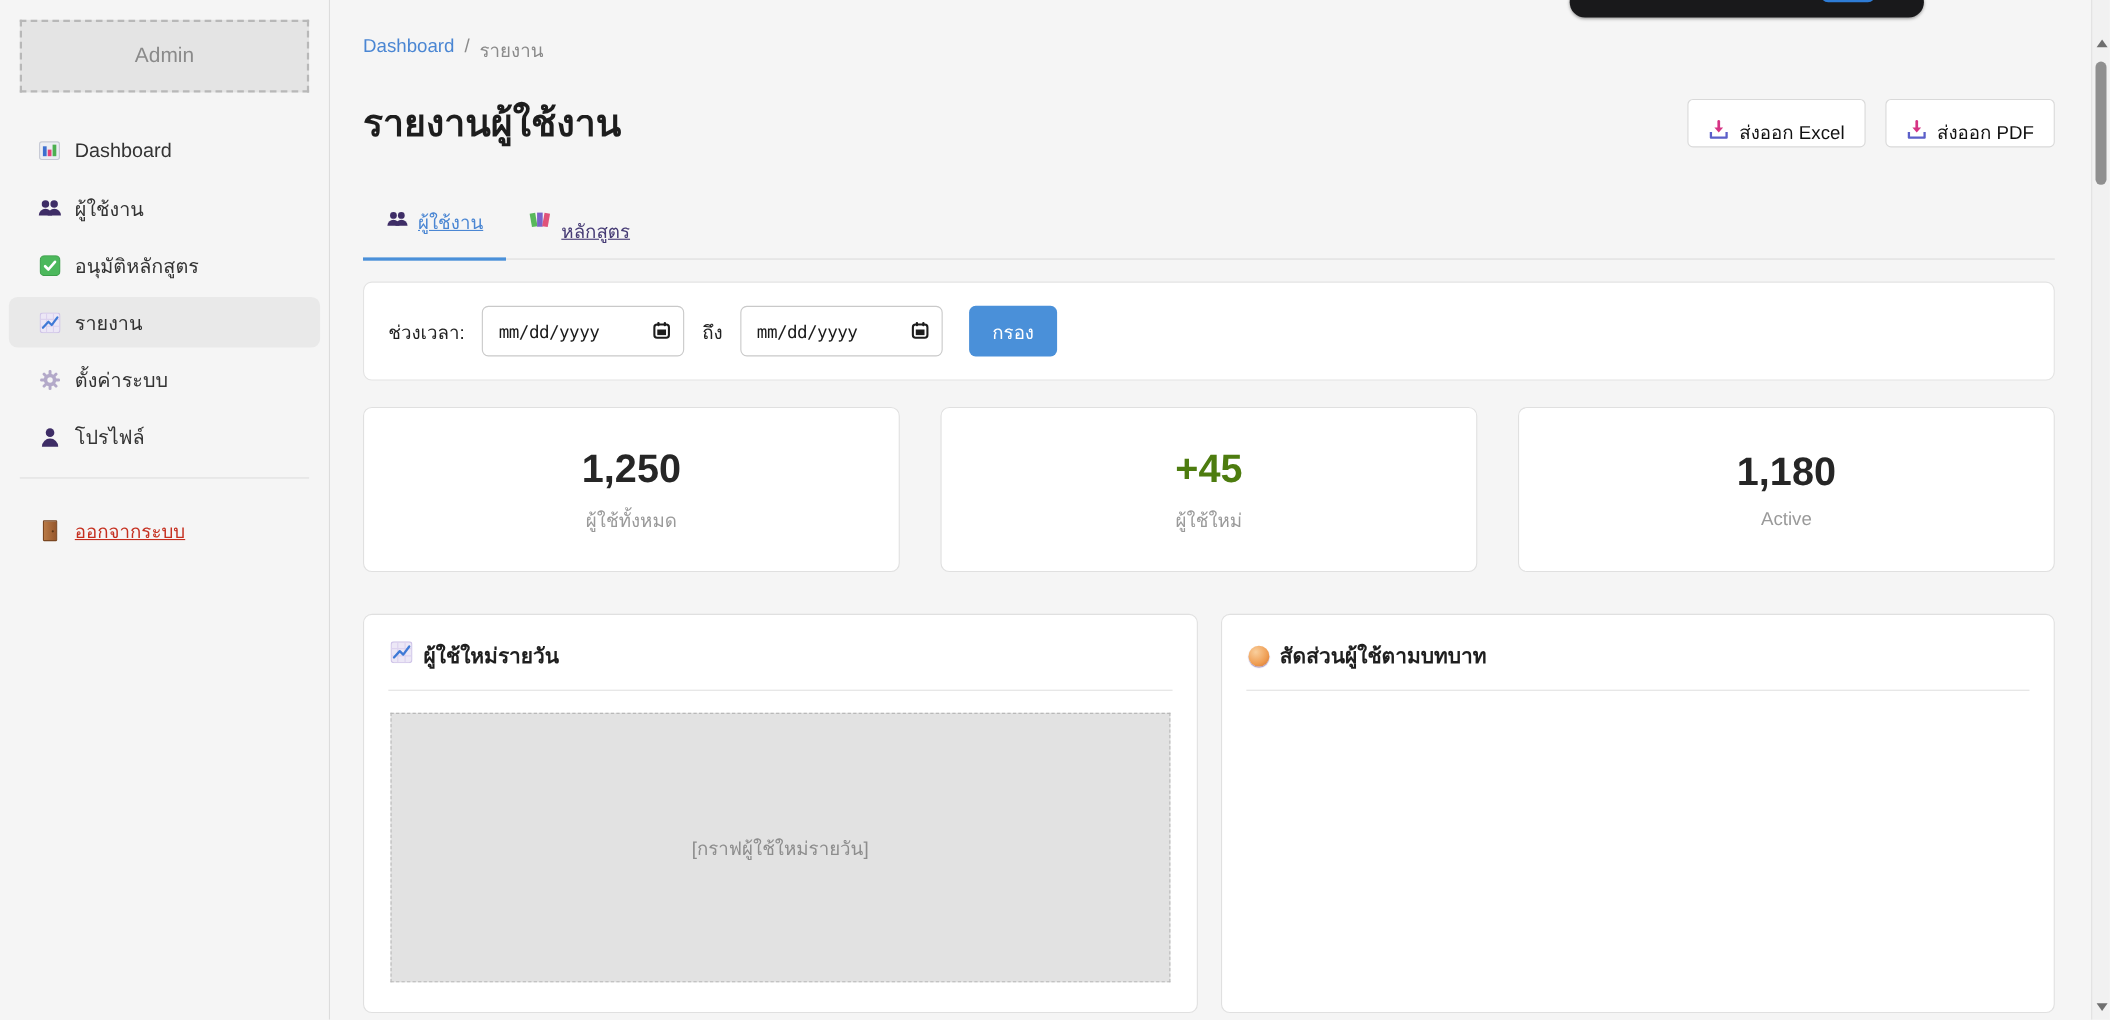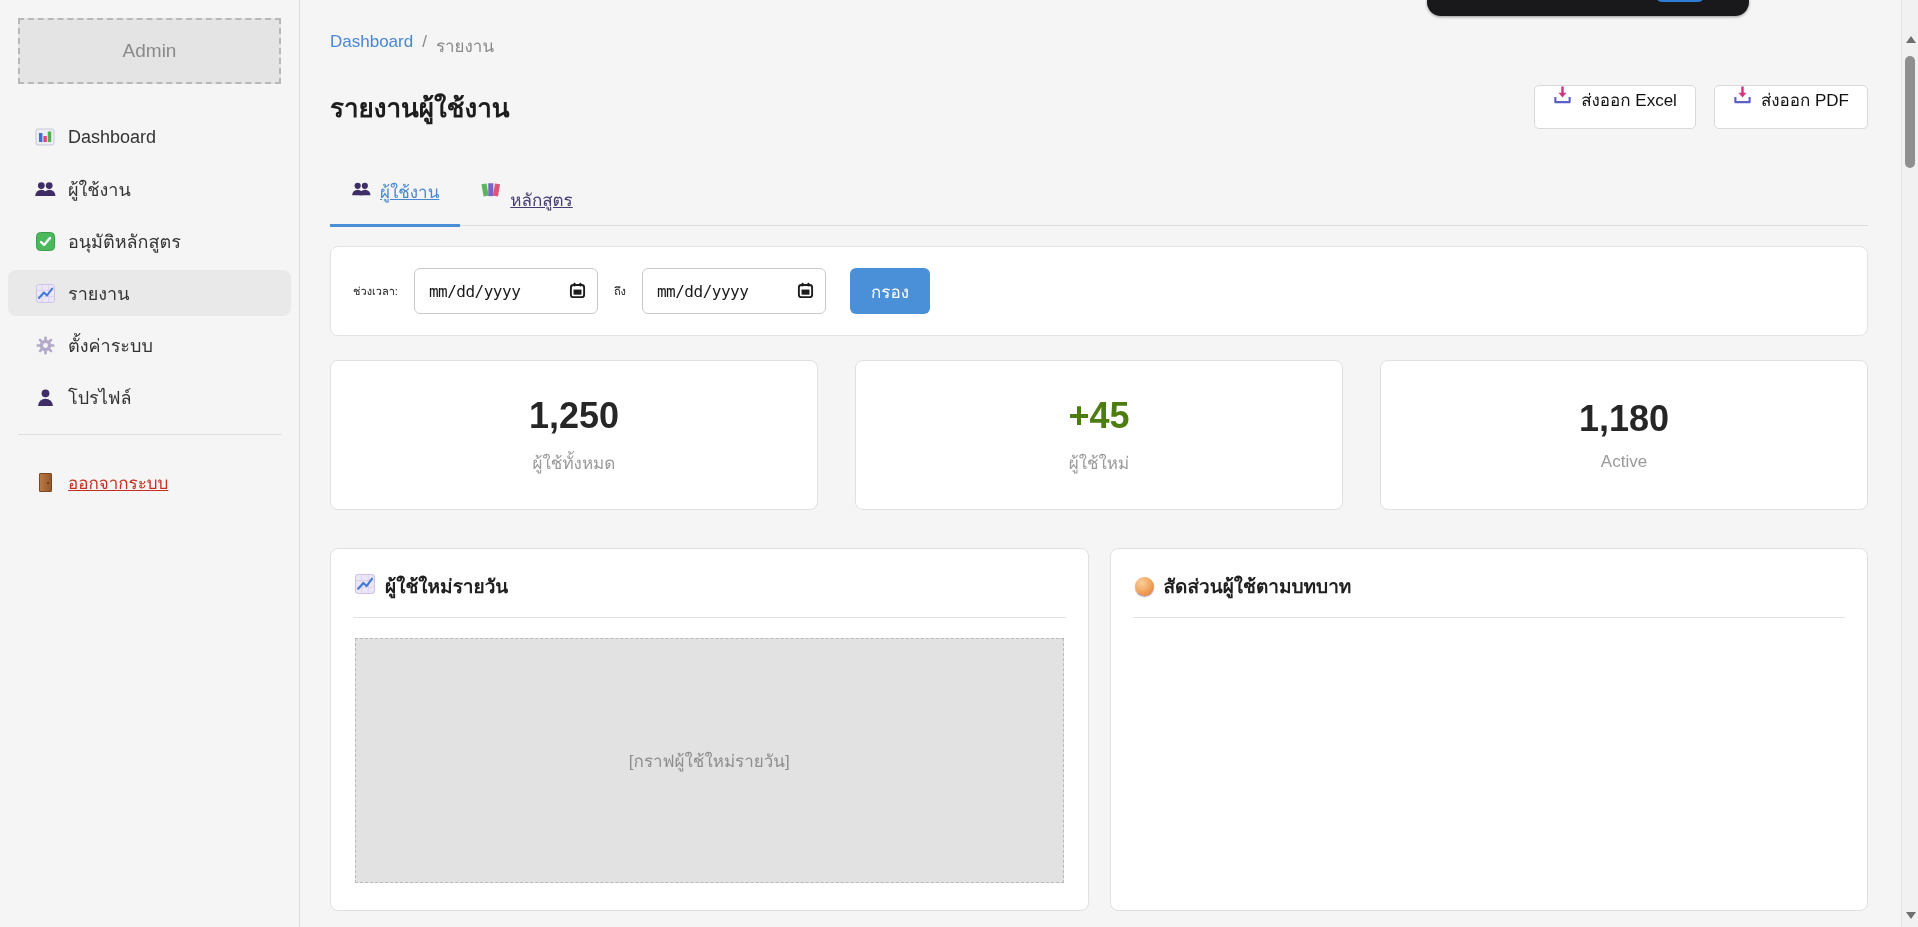--- a/index.html
+++ b/index.html
@@ -23,35 +23,35 @@
   .door-icon { width:13px; height:19px; background:linear-gradient(90deg,#b97a46,#96572c);
                border:1px solid #7a4620; border-radius:1px; position:relative; }
   .door-icon::after { content:""; position:absolute; right:2px; top:8px; width:2px; height:2px;
                       border-radius:50%; background:#5a3414; }
 
   
   .main { position:absolute; left:330px; top:0; width:1538px; height:927px; }
   .breadcrumb { padding-top:32px; font-size:17px; color:#8a8a8a; display:flex; gap:9px; }
   .crumb-link { color:#4a86d3; cursor:pointer; }
   .title-row { margin-top:26px; display:flex; align-items:center; justify-content:space-between; }
-  .page-title { font-size:26px; font-weight:bold; color:#1d1d1d;text-align:right; }
+  .page-title { font-size:34px; font-weight:bold; color:#1d1d1d;text-align:right; }
   .export-group { display:flex; gap:18px; }
   .export-btn { height:44px; padding:0 18px; background:#fff; border:1px solid #d9d9d9; border-radius:5px;
-                display:flex; align-items:flex-start; gap:9px; font-size:17px; color:#111; cursor:pointer; }
+                display:flex; align-items:flex-end; gap:9px; font-size:17px; color:#111; cursor:pointer; }
 
   .tab-row { margin-top:34px; display:flex; border-bottom:1px solid #dcdcdc; }
   .tab { display:flex; align-items:center; gap:9px; padding:8px 21px 12px 21px; font-size:17px; cursor:pointer; }
   .tab .tab-label { text-decoration:underline; }
   .tab.active { border-bottom:3px solid #4a90d9; margin-bottom:-2px; }
   .tab.active .tab-label { color:#4a86d3; }
   .tab.inactive .tab-label { color:#453a74;margin-top:15px; }
 
   .filter-card { margin-top:20px; height:90px; background:#fff; border:1px solid #e3e3e3; border-radius:8px;
                  display:flex; align-items:center; gap:16px; padding:0 22px; }
-  .filter-label { font-size:11px; color:#222; }
+  .filter-label { font-size:17px; color:#222; }
   .date-wrap { position:relative; }
   .date-input { width:184px; height:46px; border:1px solid #c9c9c9; border-radius:6px; background:#fff;
                 font-family:"DejaVu Sans Mono", monospace; font-size:16px; color:#1a1a1a;
                 padding:0 40px 0 14px; letter-spacing:-0.5px; }
   .cal-icon { position:absolute; right:12px; top:14px; pointer-events:none; }
   .filter-btn { height:46px; width:80px; background:#4a90d9; border:none; border-radius:6px;
                 color:#fff; font-size:17px; cursor:pointer; margin-left:8px; }
 
   .stats-row { margin-top:24px; display:flex; gap:37px; }
   .stat-card { flex:1; height:150px; background:#fff; border:1px solid #e0e0e0; border-radius:8px;

